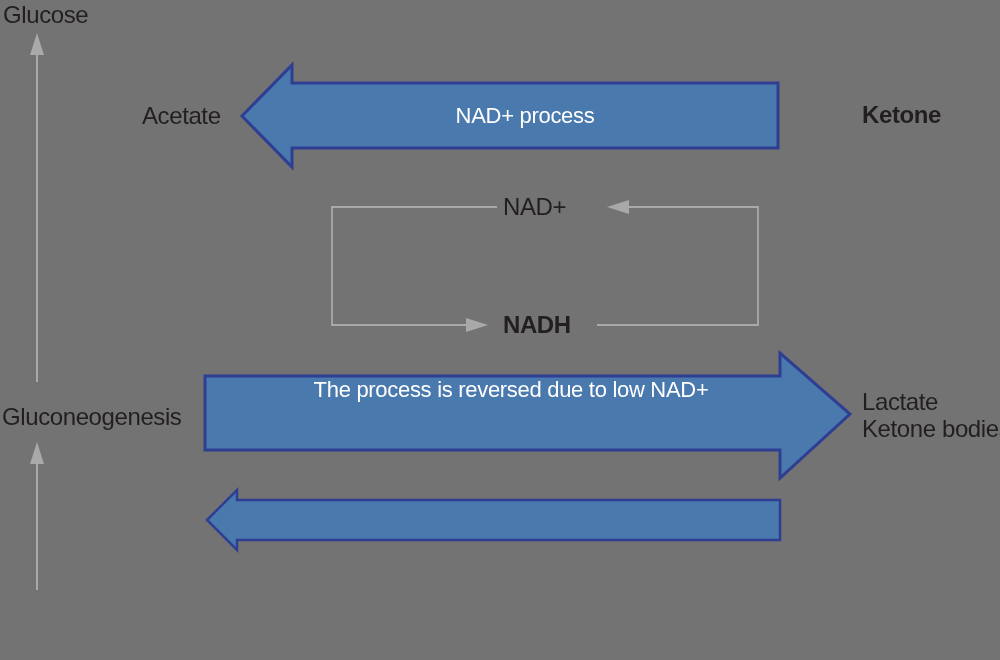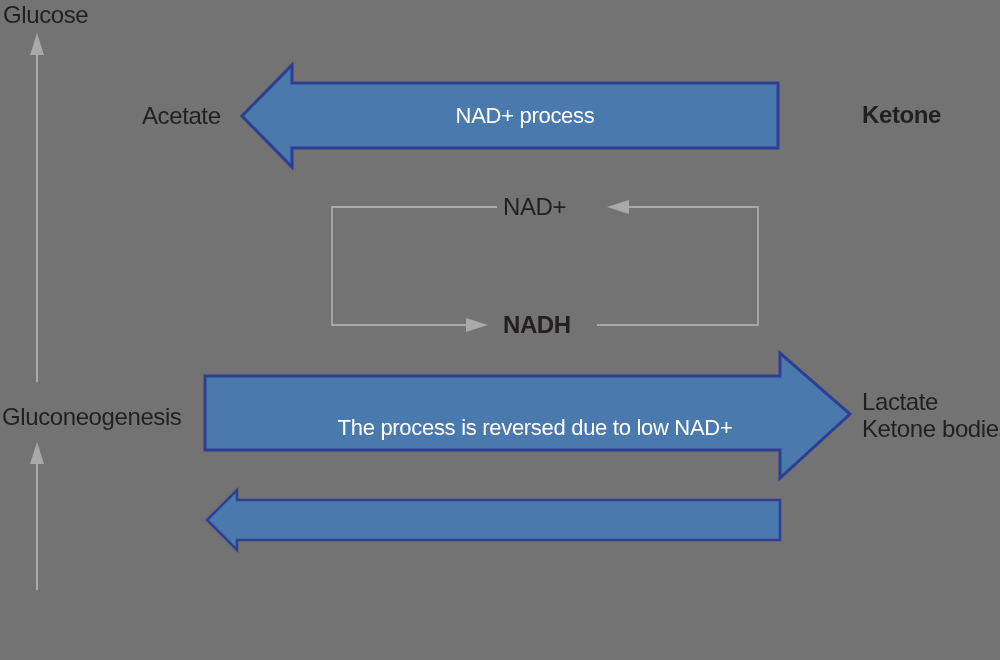--- a/index.html
+++ b/index.html
@@ -71,16 +71,16 @@
   <div class="lbl" style="left:2px;top:404px;text-align:right;">Gluconeogenesis</div>
 
   <div class="lbl twoline" style="left:862px;top:388px;">
     <div>Lactate</div>
     <div>Ketone bodies</div>
   </div>
 
 
   <div class="arrow-text" style="left:242px;top:104px;width:566px;">NAD+ process</div>
 
-  <div class="arrow-text" style="left:205px;top:416px;width:612px;padding-left:24px;">The process is reversed due to low NAD+</div>
+  <div class="arrow-text" style="left:205px;top:378px;width:612px;">The process is reversed due to low NAD+</div>
 
 
 </div>
 
 </body></html>

